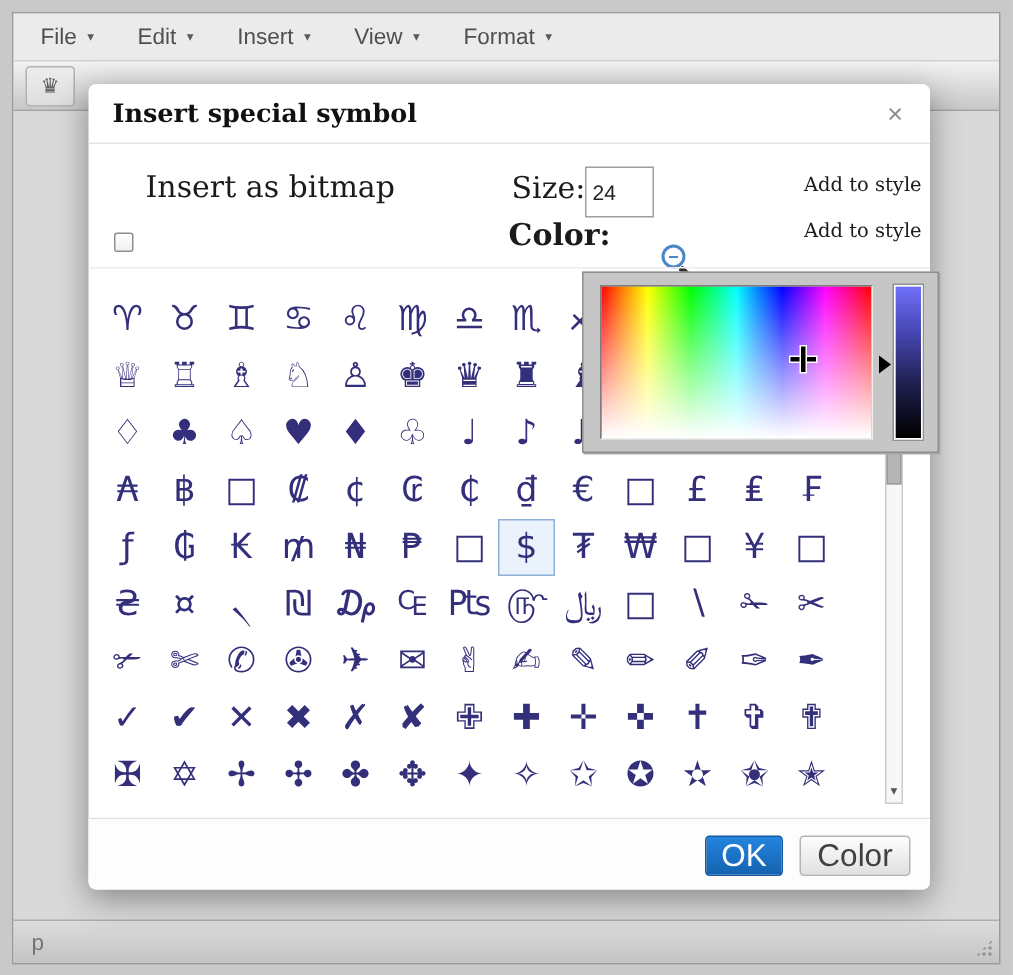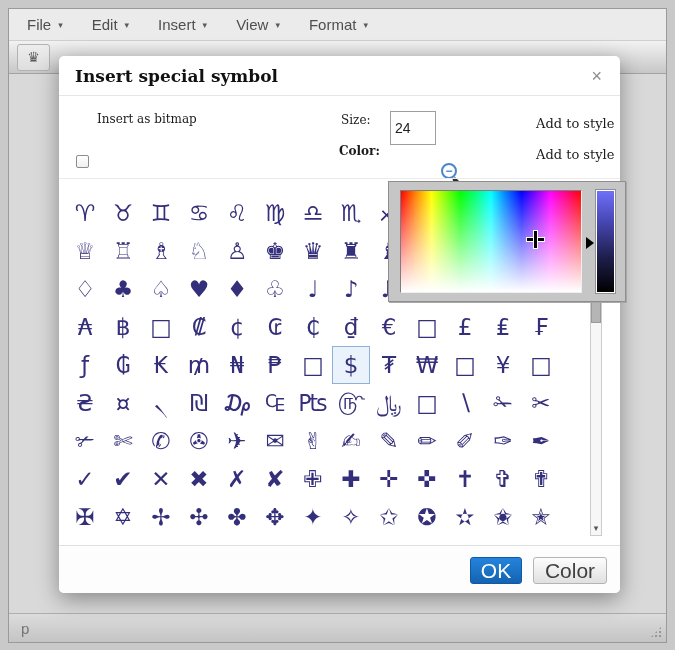--- a/index.html
+++ b/index.html
@@ -28,21 +28,21 @@
           background-size:4px 4px; clip-path:polygon(100% 0,100% 100%,0 100%); }
 
   
   .dialog { position:absolute; left:59px; top:56px; width:561px; height:537px; background:#fff;
             border-radius:5px; box-shadow:0 6px 22px rgba(0,0,0,.38); z-index:20; }
   .dlg-header { height:40px; border-bottom:1px solid #e6e6e6; display:flex; align-items:center;
                 padding:0 18px 0 16px; }
   .dlg-title { font-family:"DejaVu Serif","Liberation Serif",serif; font-weight:bold;
                font-size:17px; color:#111; flex:1; }
   .dlg-close { font-size:18px; color:#8a8a8a; line-height:1; cursor:pointer; }
-  .serif-label { font-family:"DejaVu Serif","Liberation Serif",serif; color:#1b1b1b; font-size:12px; }
+  .serif-label { font-family:"DejaVu Serif","Liberation Serif",serif; color:#1b1b1b; font-size:20px; }
   .small-serif { font-size:13px; }
   .abs { position:absolute; }
 
   .checkbox { width:13px; height:13px; border:1px solid #8d8d8d; border-radius:2px;
               background:linear-gradient(#fff,#f0f0f0); position:relative; }
   .checkbox.checked .tick { position:absolute; left:0px; top:-4px; font-size:14px;
               color:#2b2b2b; font-weight:bold; }
   .checkbox .tick { display:none; }
   .checkbox.checked .tick { display:block; }
 

